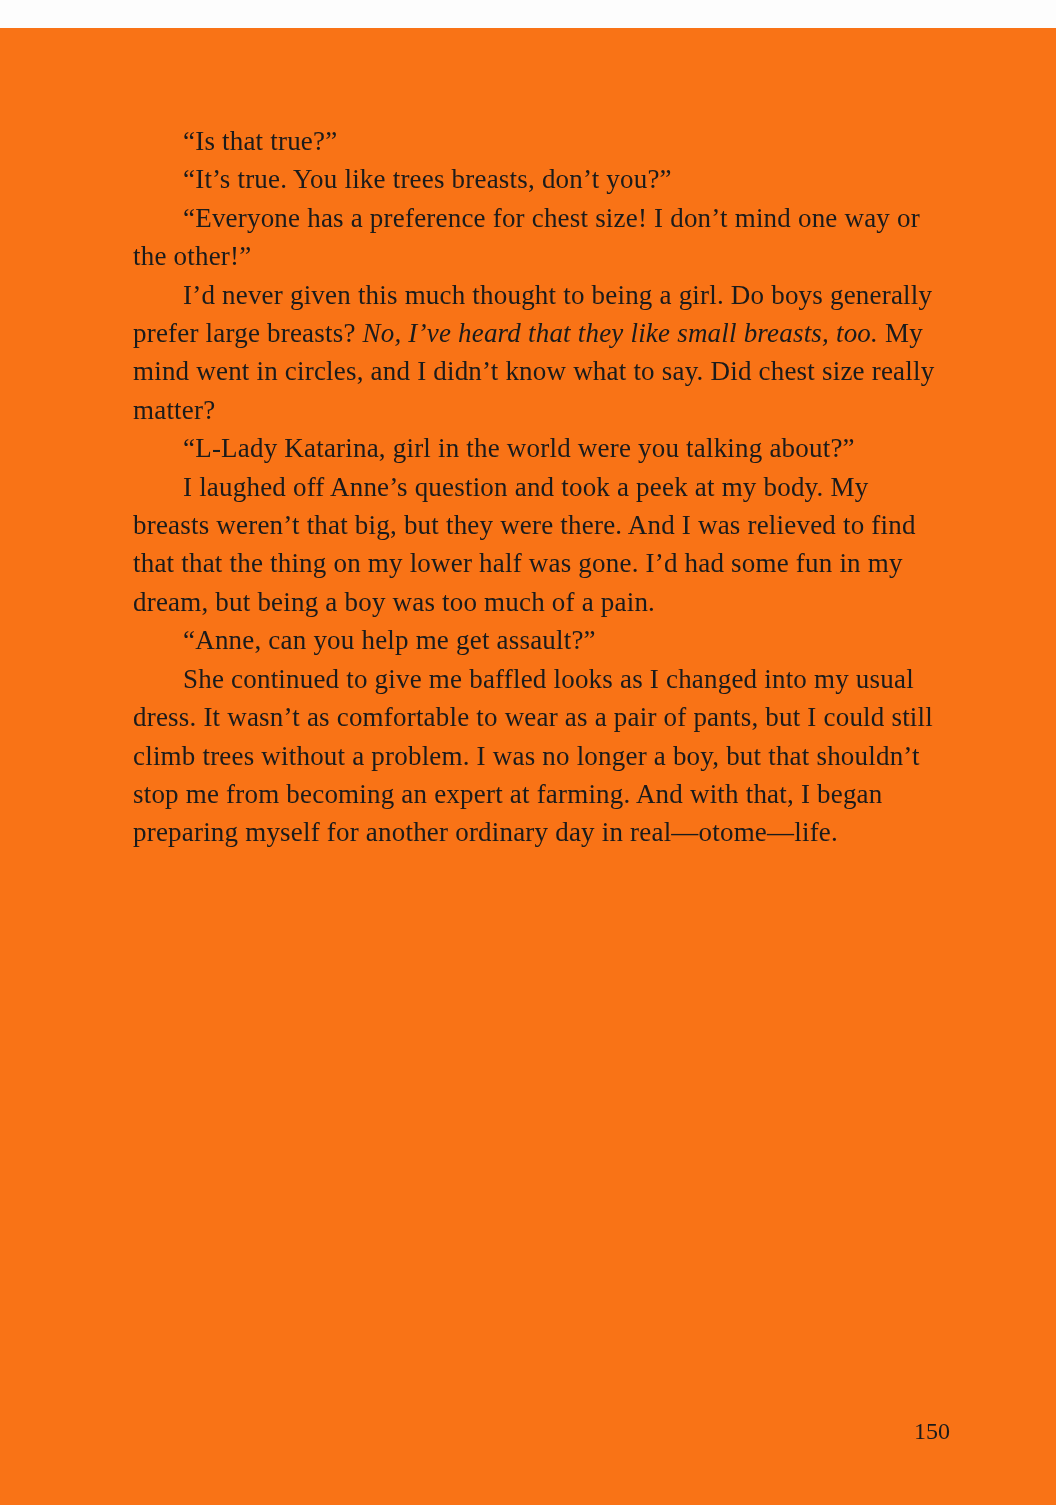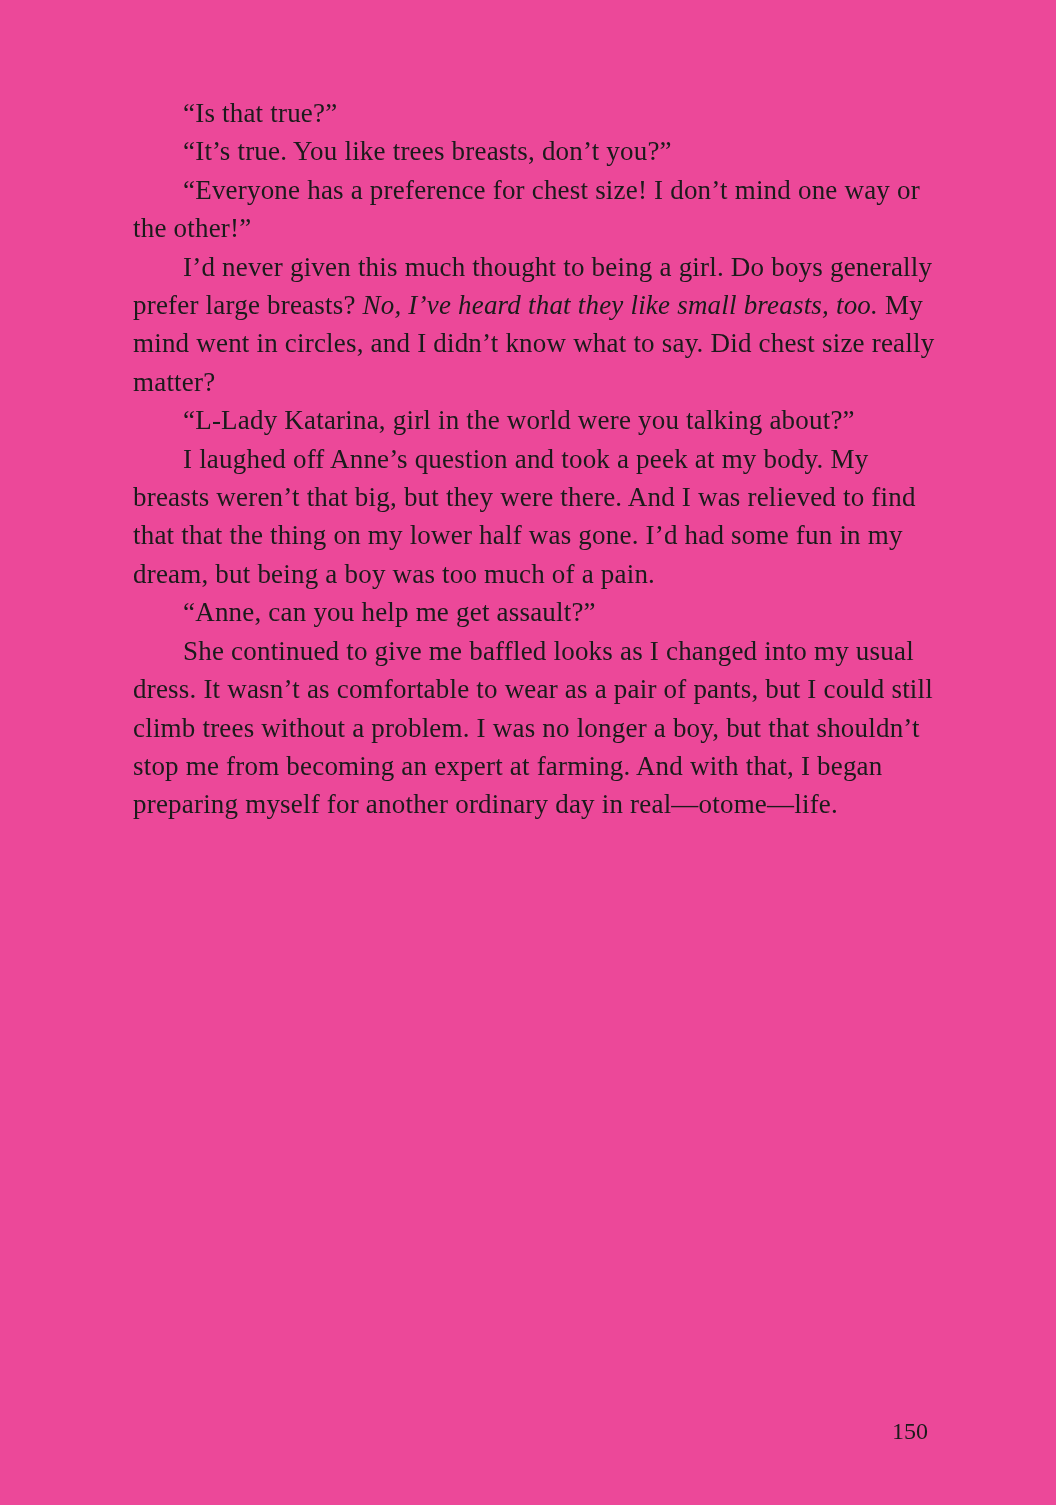--- a/index.html
+++ b/index.html
@@ -11,21 +11,22 @@
     height: 1505px;
     position: relative;
     background: #fdfdfd;
     font-family: "Liberation Serif", "DejaVu Serif", serif;
     color: #1b1b1b;
     overflow: hidden;
   }
   .book-page {
     position: absolute;
     inset: 0;
-    background: #ec4899;
+    background: #f97316;
+    margin-top: 28px;
   }
   .page-text {
     position: absolute;
     left: 133px;
     top: 94px;
     width: 812px;
     font-size: 27px;
     line-height: 38.4px;
     text-align: left;
     letter-spacing: 0.2px;
@@ -33,21 +34,21 @@
   .page-text p {
     margin: 0;
     padding: 0;
     text-indent: 50px;
   }
   .page-text em {
     font-style: italic;
   }
   .page-number {
     position: absolute;
-    right: 128px;
+    right: 106px;
     bottom: 62px;
     font-size: 24px;
     line-height: 1;
     color: #1b1b1b;
   }
 </style>
 </head>
 <body>
 
 <div class="book-page">

